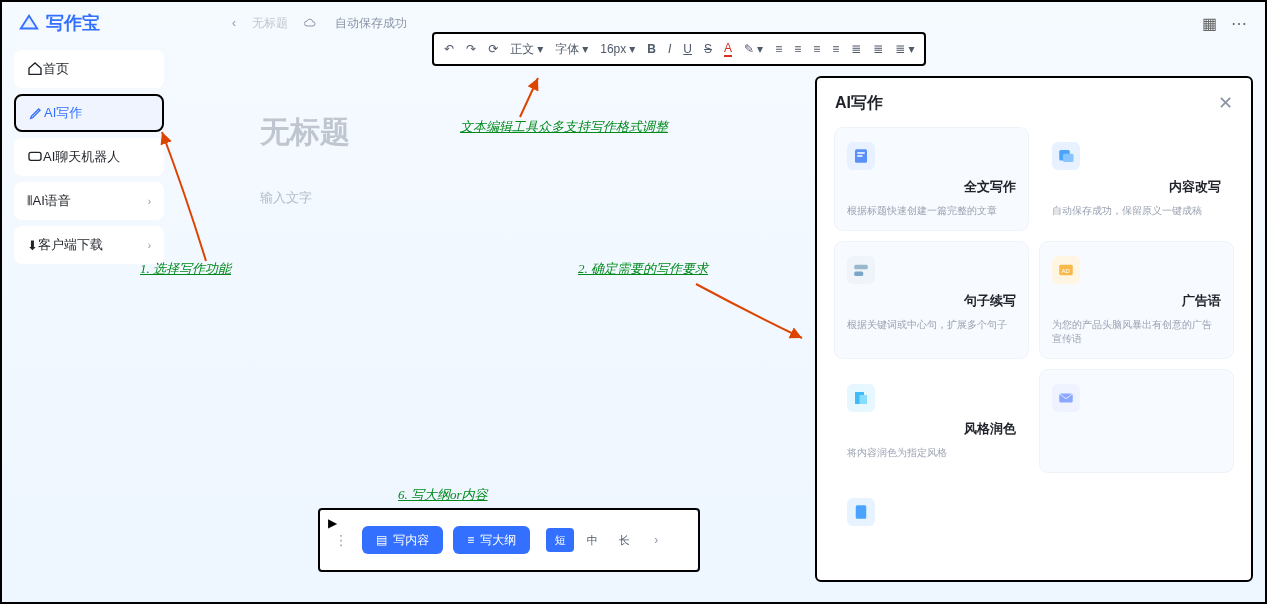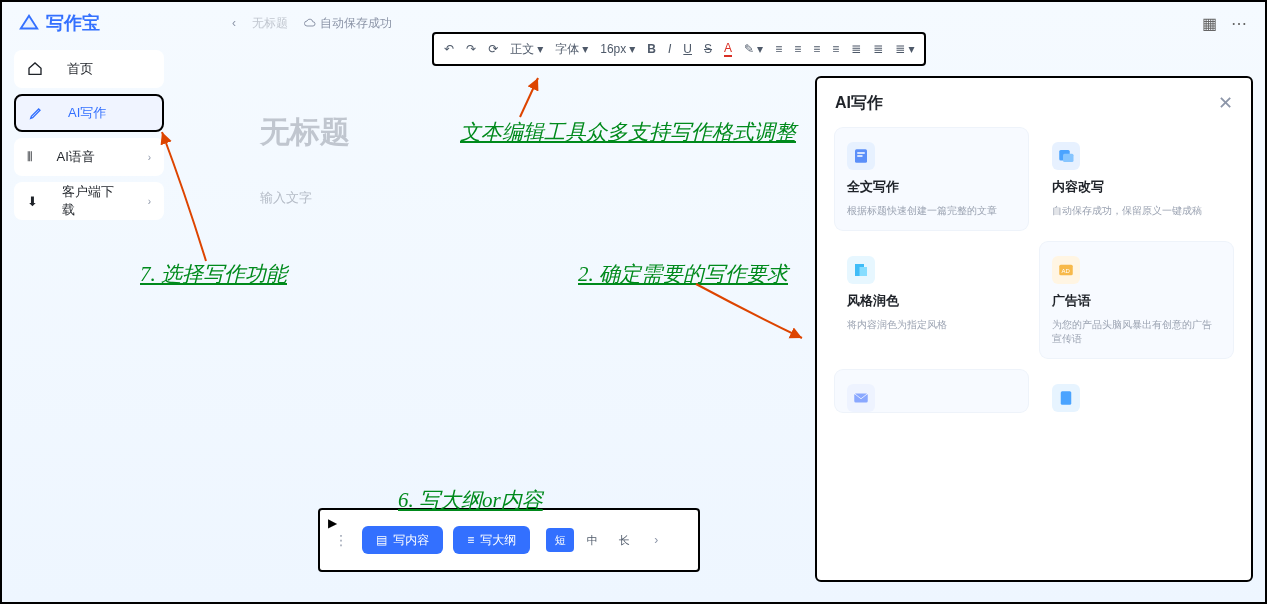--- a/index.html
+++ b/index.html
@@ -2,53 +2,53 @@
 <html><head>
 <meta charset="utf-8">
 <style>
 * { box-sizing: border-box; margin: 0; padding: 0; }
 body { font-family: -apple-system, "PingFang SC", "Microsoft YaHei", sans-serif; background: linear-gradient(180deg, #f5faff 0%, #eef6ff 100%); width: 1267px; height: 604px; overflow: hidden; position: relative; border: 2px solid #000; }
 .topbar { display: flex; align-items: center; height: 42px; padding: 0 16px; gap: 12px; }
 .logo { display: flex; align-items: center; gap: 6px; color: #3370ff; font-weight: 600; font-size: 18px; }
 .logo svg { width: 22px; height: 22px; }
 .top-controls { display: flex; align-items: center; gap: 16px; margin-left: 120px; color: #8c95a8; font-size: 12px; }
 .back-btn { color: #8c95a8; cursor: pointer; }
-.autosave { display: flex; align-items: center; gap: 4px; }
+.autosave { display: flex; align-items: center; gap: 19px; }
 .top-right { position: absolute; right: 18px; top: 12px; display: flex; gap: 14px; color: #666; }
 .sidebar { position: absolute; left: 12px; top: 48px; width: 150px; }
-.nav-item { display: flex; align-items: center; gap: 24px; height: 38px; padding: 0 12px; border-radius: 8px; font-size: 13px; color: #1f2329; cursor: pointer; background: #fff; margin-bottom: 6px; border: 1px solid transparent; }
+.nav-item { display: flex; align-items: center; gap: 0; height: 38px; padding: 0 12px; border-radius: 8px; font-size: 13px; color: #1f2329; cursor: pointer; background: #fff; margin-bottom: 6px; border: 1px solid transparent; }
 .nav-item.with-arrow { justify-content: flex-start; }
 .nav-item .chev { margin-left: auto; color: #8c95a8; font-size: 10px; }
 .nav-item.active { color: #3370ff; background: #f0f4ff; border: 2px solid #000; }
 .nav-item svg { width: 16px; height: 16px; }
 .toolbar-wrap { position: absolute; left: 430px; top: 30px; height: 34px; border: 2px solid #000; border-radius: 4px; display: flex; align-items: center; padding: 0 10px; gap: 12px; background: #fff; font-size: 12px; color: #4e5969; }
 .tb-item { display: flex; align-items: center; gap: 3px; cursor: pointer; }
 .editor { position: absolute; left: 258px; top: 110px; width: 540px; }
 .editor-title { font-size: 30px; font-weight: 600; color: #c0c6cf; }
 .editor-body { margin-top: 36px; font-size: 13px; color: #b5bcc7; }
 .ai-panel { position: absolute; right: 12px; top: 74px; width: 438px; height: 506px; background: #fff; border: 2px solid #000; border-radius: 6px; padding: 14px 18px; }
 .ai-header { display: flex; justify-content: space-between; align-items: center; margin-bottom: 14px; }
 .ai-title { font-size: 16px; font-weight: 600; color: #1f2329; }
 .ai-close { color: #8c95a8; font-size: 18px; cursor: pointer; }
 .ai-grid { display: grid; grid-template-columns: 1fr 1fr; gap: 12px; }
 .ai-card { border-radius: 8px; padding: 14px 12px 12px; display: flex; flex-direction: column; gap: 8px; cursor: pointer; }
 .ai-card.hl { background: #f7faff; box-shadow: 0 0 0 1px #eef3fa; }
 .ai-card-icon { width: 28px; height: 28px; border-radius: 6px; display: flex; align-items: center; justify-content: center; }
-.ai-card-title { font-size: 13px; font-weight: 600; color: #1f2329; }
+.ai-card-title { font-size: 13px; font-weight: 600; color: #1f2329; text-align: right; }
 .ai-card-desc { font-size: 10px; color: #9aa2b1; line-height: 14px; }
 .bottom-bar { position: absolute; left: 316px; top: 506px; width: 382px; height: 64px; border: 2px solid #000; border-radius: 4px; background: #fff; display: flex; align-items: center; padding: 0 14px; gap: 10px; }
 .play-tri { position: absolute; left: 8px; top: 6px; font-size: 12px; color: #000; }
 .dots { color: #9aa2b1; font-size: 14px; margin-right: 4px; }
 .pill-btn { height: 28px; border-radius: 6px; display: flex; align-items: center; padding: 0 14px; font-size: 12px; gap: 6px; cursor: pointer; }
 .pill-primary { background: #3370ff; color: #fff; }
 .len-group { display: flex; gap: 4px; margin-left: 6px; }
 .len-btn { width: 28px; height: 24px; border-radius: 4px; font-size: 11px; display: flex; align-items: center; justify-content: center; cursor: pointer; color: #4e5969; }
 .len-btn.active { background: #3370ff; color: #fff; }
 .chev-right { margin-left: 6px; color: #8c95a8; font-size: 12px; cursor: pointer; }
-.anno { position: absolute; color: #008a1c; font-style: italic; font-family: "KaiTi", serif; font-size: 21px; text-decoration: underline; pointer-events: none; }
+.anno { position: absolute; color: #008a1c; font-style: italic; font-family: "KaiTi", serif; font-size: 13px; text-decoration: underline; pointer-events: none; }
 .arrow-red { position: absolute; pointer-events: none; }
 </style>
 </head>
 <body>
 
 <div class="topbar">
   <div class="logo">
     <svg viewBox="0 0 24 24" fill="none">
         <path d="M3 18 L12 4 L21 18 Z" stroke="#3370ff" stroke-width="2" fill="#e6f0ff"></path>
       </svg>
@@ -76,20 +76,26 @@
         <path d="M3 11 12 3l9 8v9H3z" fill="none" stroke="#1f2329" stroke-width="2"></path>
       </svg>
     <span>首页</span>
   </div>
   <div class="nav-item active">
     <svg viewBox="0 0 24 24">
         <path d="M4 20l3-1 11-11-2-2L5 17z" fill="none" stroke="#3370ff" stroke-width="2"></path>
       </svg>
     <span>AI写作</span>
   </div>
+  <div class="nav-item">
+    <svg viewBox="0 0 24 24">
+        <rect x="3" y="5" width="18" height="12" rx="3" fill="none" stroke="#1f2329" stroke-width="2"></rect>
+      </svg>
+    <span>AI聊天机器人</span>
+  </div>
   <div class="nav-item with-arrow">
     <span>⫴</span>
     <span>AI语音</span>
     <span class="chev">›</span>
   </div>
   <div class="nav-item with-arrow">
     <span>⬇</span>
     <span>客户端下载</span>
     <span class="chev">›</span>
   </div>
@@ -154,39 +160,49 @@
     <div class="ai-card">
       <div class="ai-card-icon" style="background:#e7f1ff">
           <svg width="18" height="18" viewBox="0 0 24 24">
             <rect x="3" y="4" width="14" height="14" rx="2" fill="#4aa3ff"></rect>
             <rect x="8" y="9" width="14" height="11" rx="2" fill="#86c5ff"></rect>
           </svg>
         </div>
       <div class="ai-card-title">内容改写</div>
       <div class="ai-card-desc">自动保存成功，保留原义一键成稿</div>
     </div>
+    <div class="ai-card hl">
+      <div class="ai-card-icon" style="background:#eef4f9">
+          <svg width="18" height="18" viewBox="0 0 24 24">
+            <rect x="3" y="5" width="18" height="6" rx="2" fill="#9ab8cc"></rect>
+            <rect x="3" y="14" width="12" height="6" rx="2" fill="#7aa6c9"></rect>
+          </svg>
+        </div>
+      <div class="ai-card-title">句子续写</div>
+      <div class="ai-card-desc">根据关键词或中心句，扩展多个句子</div>
+    </div>
+    <div class="ai-card hl">
+      <div class="ai-card-icon" style="background:#fff5e3">
+          <svg width="18" height="18" viewBox="0 0 24 24">
+            <rect x="3" y="5" width="18" height="14" rx="2" fill="#f7b94a"></rect>
+            <text x="6" y="16" font-size="8" fill="#fff">AD</text>
+          </svg>
+        </div>
+      <div class="ai-card-title">广告语</div>
+      <div class="ai-card-desc">为您的产品头脑风暴出有创意的广告宣传语</div>
+    </div>
     <div class="ai-card">
       <div class="ai-card-icon" style="background:#e7f7ff">
           <svg width="18" height="18" viewBox="0 0 24 24">
             <path d="M4 4h12v16H4z" fill="#3fbcf7"></path>
             <path d="M10 8h10v12H10z" fill="#86ddff"></path>
           </svg>
         </div>
       <div class="ai-card-title">风格润色</div>
       <div class="ai-card-desc">将内容润色为指定风格</div>
-    </div>
-    <div class="ai-card hl">
-      <div class="ai-card-icon" style="background:#fff5e3">
-          <svg width="18" height="18" viewBox="0 0 24 24">
-            <rect x="3" y="5" width="18" height="14" rx="2" fill="#f7b94a"></rect>
-            <text x="6" y="16" font-size="8" fill="#fff">AD</text>
-          </svg>
-        </div>
-      <div class="ai-card-title">广告语</div>
-      <div class="ai-card-desc">为您的产品头脑风暴出有创意的广告宣传语</div>
     </div>
     <div class="ai-card hl" style="padding-bottom:0">
       <div class="ai-card-icon" style="background:#eef3ff">
           <svg width="18" height="18" viewBox="0 0 24 24">
             <rect x="3" y="6" width="18" height="12" rx="2" fill="#8aa8ff"></rect>
             <path d="M3 6l9 7 9-7" stroke="#fff" fill="none"></path>
           </svg>
         </div>
     </div>
     <div class="ai-card" style="padding-bottom:0">
@@ -211,21 +227,21 @@
     <span>写大纲</span>
   </div>
   <div class="len-group">
     <div class="len-btn active">短</div>
     <div class="len-btn">中</div>
     <div class="len-btn">长</div>
   </div>
   <span class="chev-right">›</span>
 </div>
 
-<div class="anno" style="left:138px;top:258px">7. 选择写作功能</div>
+<div class="anno" style="left:138px;top:258px">1. 选择写作功能</div>
 <div class="anno" style="left:458px;top:116px">文本编辑工具众多支持写作格式调整</div>
 <div class="anno" style="left:576px;top:258px">2. 确定需要的写作要求</div>
 <div class="anno" style="left:396px;top:484px">6. 写大纲or内容</div>
 
 <svg class="arrow-red" style="left:154px;top:124px" width="60" height="140">
     <defs>
       <marker id="ah1" markerWidth="8" markerHeight="8" refX="6" refY="3" orient="auto">
         <path d="M0 0 6 3 0 6z" fill="#d40"></path>
       </marker>
     </defs>

